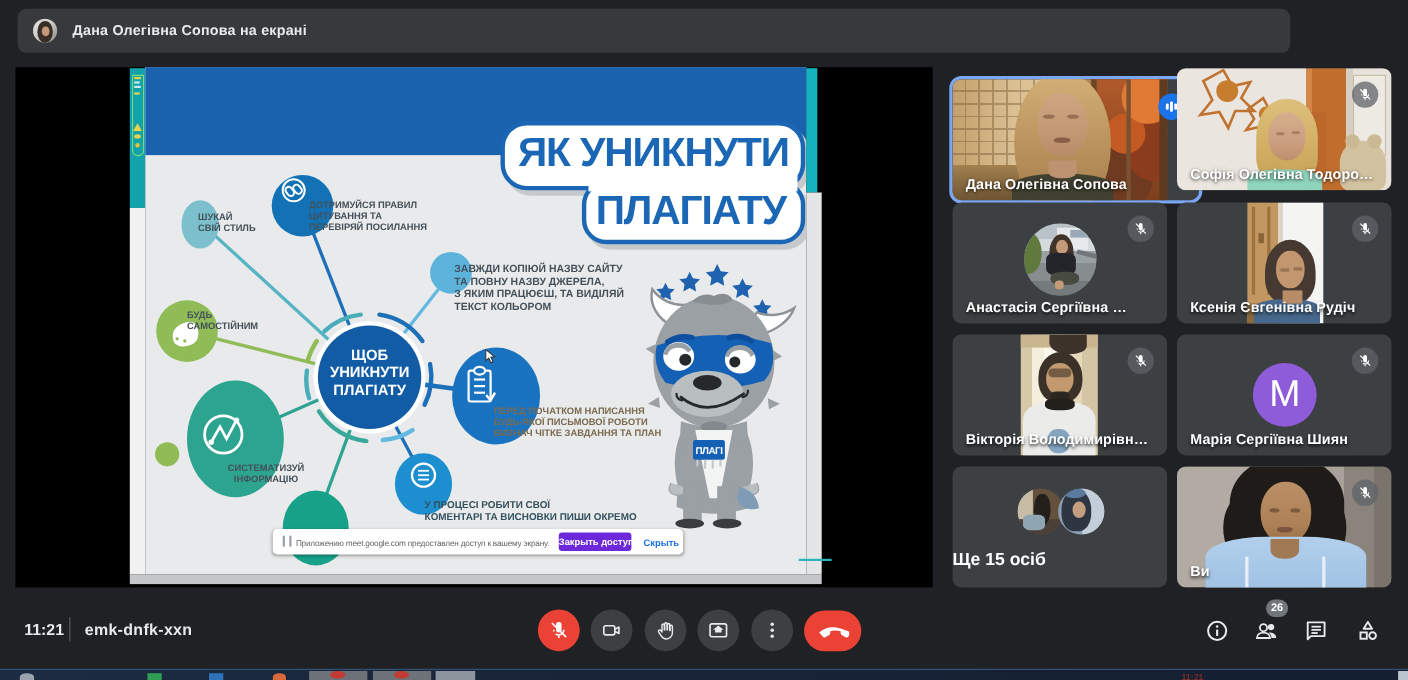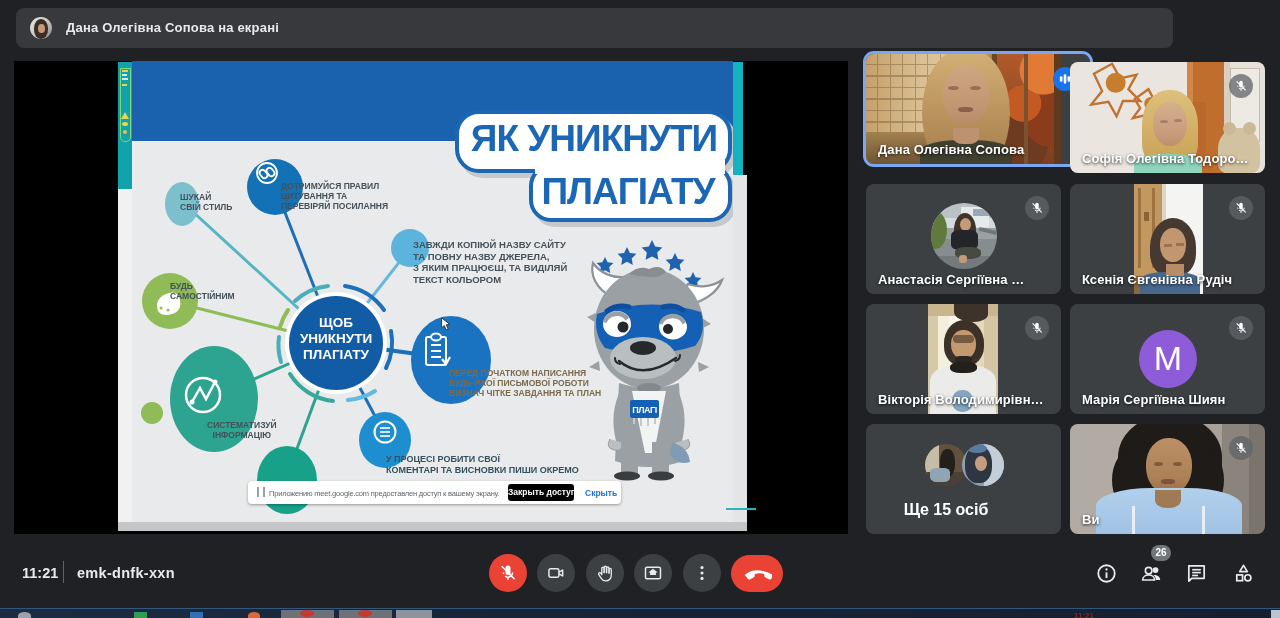--- a/index.html
+++ b/index.html
@@ -32,21 +32,21 @@
   #bub2 { left:397px; top:103px; width:203px; height:58px; border-radius:22px; }
   #bubpatch { left:403px; top:99px; width:190px; height:14px; background:#fff; }
   #t1 { left:334px; top:57px; width:256px; text-align:center; font-size:37px; font-weight:bold; color:#1b67b5; letter-spacing:-1px;}
   #t2 { left:400px; top:110px; width:192px; text-align:center; font-size:37px; font-weight:bold; color:#1b67b5; letter-spacing:-1px;}
   
   .lb { position:absolute; font-weight:bold; font-size:8.5px; line-height:10px; color:#44515a; letter-spacing:0; }
   
   #notif { left:234px; top:420px; width:373px; height:23px; background:#fff; border-radius:4px;
     box-shadow:0 1px 3px rgba(0,0,0,.35); }
   #notif .txt { left:21px; top:7.5px; font-size:7.5px; color:#60666b; letter-spacing:-0.2px; }
-  #notif .btn { left:260px; top:3px; width:66px; height:17px; background:#000000; color:#fff;
+  #notif .btn { left:260px; top:3px; width:66px; height:17px; background:#6d28d9; color:#fff;
     font-size:8.5px; font-weight:bold; text-align:center; line-height:17px; border-radius:3px; white-space:nowrap; }
   #notif .hide { left:337px; top:7px; font-size:8.5px; color:#1a73e8; font-weight:bold; }
   #notif .grip { left:9px; top:6px; width:8px; height:10px;
      border-left:2px solid #9aa0a6; border-right:2px solid #9aa0a6; }
   
   .tile { position:absolute; width:195px; height:110px; background:#3c4043; border-radius:8px; overflow:hidden; }
   .name { position:absolute; left:12px; bottom:7px; color:#fff; font-size:13px; font-weight:bold;
     text-shadow:0 1px 3px rgba(0,0,0,.8); letter-spacing:.1px; white-space:nowrap; }
   .micoff { position:absolute; right:12px; top:12px; width:24px; height:24px; border-radius:50%;
     background:rgba(95,99,104,.75); display:flex; align-items:center; justify-content:center; }
@@ -216,21 +216,21 @@
 
   <svg class="abs" style="left:426px; top:256px;" width="11" height="14" viewBox="0 0 14 18">
     <path d="M 2 1 L 2 14 L 5.5 11 L 8 16.5 L 10.5 15.5 L 8 10 L 12.5 9.5 Z" fill="#fff" stroke="#333" stroke-width="1.2"></path>
   </svg>
   <div class="abs" id="tealR"></div>
   <div class="abs" id="grayR"></div>
   <div class="abs" id="grayB"></div>
   <div class="abs" id="tealline"></div>
 </div>
 
-<div class="tile" style="left:866px; top:54px; width:224px; height:110px; outline:3px solid #7aa6f2; outline-offset:0px; border-radius:8px;">
+<div class="tile" style="left:866px; top:72px; width:224px; height:110px; outline:3px solid #7aa6f2; outline-offset:0px; border-radius:8px;">
   <div class="abs" style="left:0;top:0;width:195px;height:110px;
     background:linear-gradient(90deg,#c5a06b 0%,#dabf92 28%,#e0c79c 50%,#c09463 62%,#7a5230 70%,#b05528 78%,#c2601f 88%,#93431f 100%);"></div>
   <div class="abs" style="left:0;top:0;width:120px;height:110px;opacity:.4;
     background:repeating-linear-gradient(90deg,transparent 0 11px,#6e5130 11px 12.5px),repeating-linear-gradient(180deg,transparent 0 10px,#6e5130 10px 11.5px);"></div>
   <div class="abs" style="left:0;top:78px;width:70px;height:32px;background:linear-gradient(180deg,#a3814f,#6e5433);"></div>
   <div class="abs" style="left:126px;top:0;width:69px;height:110px;
     background:radial-gradient(circle at 75% 15%,#e07a35 0 22%,transparent 23%),radial-gradient(circle at 45% 45%,#c35a24 0 25%,transparent 26%),radial-gradient(circle at 85% 60%,#8a3c1c 0 30%,transparent 31%),radial-gradient(circle at 30% 80%,#6e3a20 0 35%,transparent 36%),linear-gradient(180deg,#b05a2a,#7c3f1e);"></div>
   <div class="abs" style="left:126px;top:0;width:5px;height:110px;background:#6b4726;"></div>
   <div class="abs" style="left:158px;top:0;width:4px;height:110px;background:#7a5230;"></div>
   <div class="abs" style="left:188px;top:0;width:7px;height:110px;background:#5f3a1e;"></div>
@@ -381,21 +381,21 @@
     <div class="abs" style="left:0;top:28px;width:42px;height:14px;background:#4a4038;"></div>
     <div class="abs" style="left:15px;top:5px;width:15px;height:28px;border-radius:45%;background:#241f1a;"></div>
     <div class="abs" style="left:5px;top:24px;width:20px;height:14px;background:#8fa5b3;border-radius:30%;"></div>
   </div>
   <div class="abs" style="left:96px;top:20px;width:42px;height:42px;border-radius:50%;overflow:hidden;background:#8ba0b5;">
     <div class="abs" style="left:22px;top:0;width:20px;height:42px;background:#c3ced9;"></div>
     <div class="abs" style="left:3px;top:1px;width:27px;height:38px;border-radius:48% 48% 42% 42%;background:#2e3642;"></div>
     <div class="abs" style="left:13px;top:12px;width:12px;height:15px;border-radius:50%;background:#c59e80;"></div>
     <div class="abs" style="left:5px;top:0px;width:20px;height:9px;border-radius:50%;background:#5a7a9e;"></div>
   </div>
-  <div class="abs" style="left:0;top:77px;width:160px;text-align:center;color:#fff;font-size:16px;font-weight:bold;">Ще 15 осіб</div>
+  <div class="abs" style="left:0;top:77px;width:160px;text-align:left;color:#fff;font-size:16px;font-weight:bold;">Ще 15 осіб</div>
 </div>
 
 <div class="tile" style="left:1070px; top:424px;">
   <div class="abs" style="left:0;top:0;width:195px;height:110px;
     background:linear-gradient(90deg,#b2aba4 0 58%,#a8a099 58% 78%,#8b847c 78% 92%,#7b746c 92%);"></div>
   <div class="abs" style="left:48px;top:-8px;width:104px;height:92px;border-radius:45%;background:#1e1b19;"></div>
   <div class="abs" style="left:42px;top:26px;width:38px;height:60px;background:#1e1b19;border-radius:50%;"></div>
   <div class="abs" style="left:116px;top:26px;width:38px;height:60px;background:#1e1b19;border-radius:50%;"></div>
   <div class="abs" style="left:76px;top:14px;width:46px;height:56px;border-radius:48%;background:linear-gradient(180deg,#bb9068 0,#ad8155 70%,#9c7048 100%);"></div>
   <div class="abs" style="left:84px;top:38px;width:9px;height:3.5px;background:#7d5c3e;border-radius:50%;"></div>

